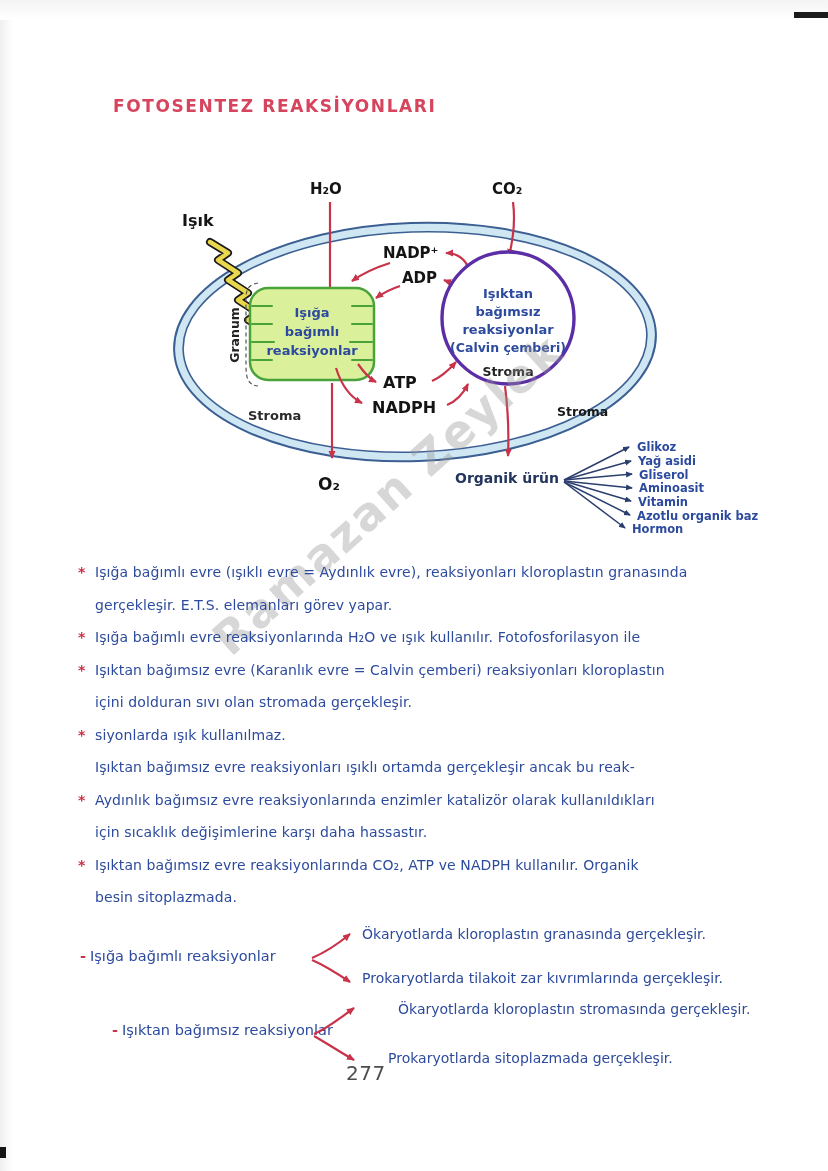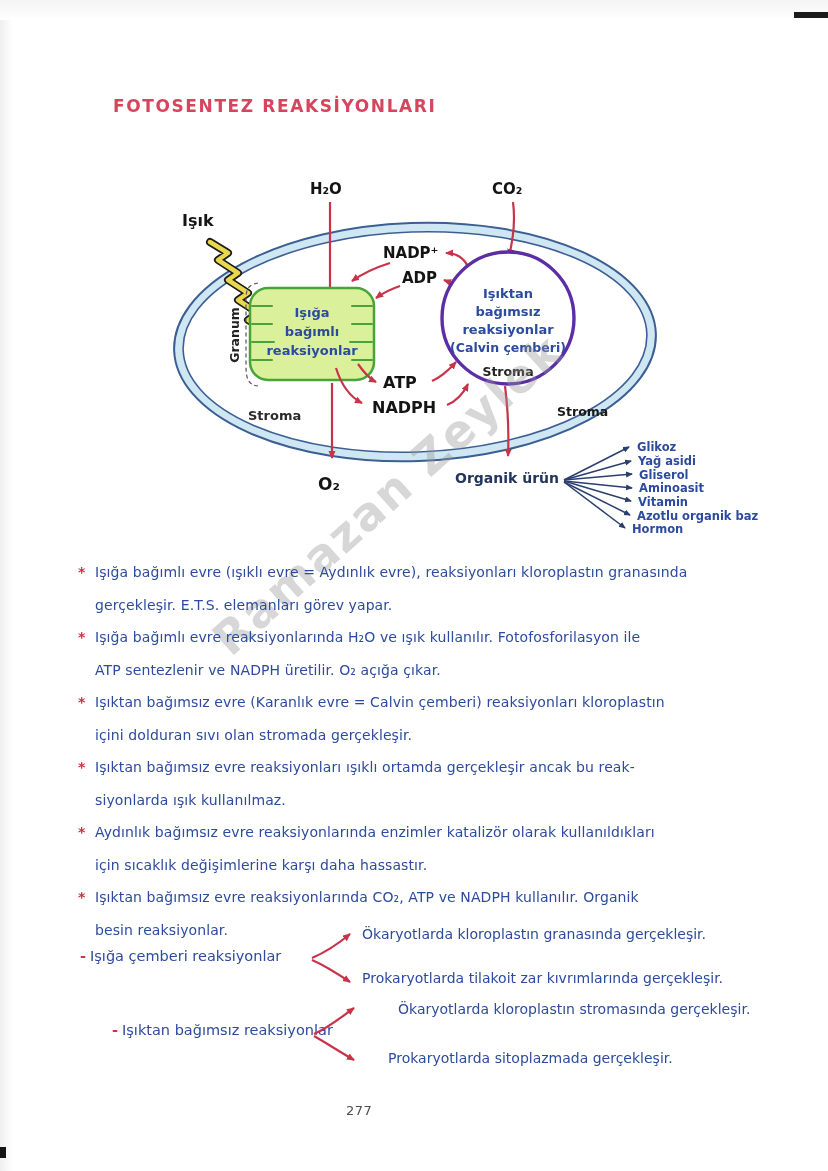--- a/index.html
+++ b/index.html
@@ -30,21 +30,21 @@
   .note { position:relative; padding-left:17px; color:#2d4b9e; font-size:14px;
     line-height:32.5px; letter-spacing:0.1px; }
   .note .ast { position:absolute; left:0; top:0; color:#cc2f45; font-weight:bold; }
   .note .l { display:block; }
 
   .branch-label { position:absolute; font-size:14.5px; color:#2d4b9e; font-weight:500; z-index:3; }
   .branch-label .dash { color:#c9334a; font-weight:bold; margin-right:4px; }
   .branch-line { position:absolute; font-size:14px; color:#2d4b9e; z-index:3; }
   .fork { position:absolute; z-index:3; }
 
-  .page-number { position:absolute; left:346px; top:1103px; font-size:13px;
+  .page-number { position:absolute; left:346px; top:1061px; font-size:20px;
     color:#4d4d4d; letter-spacing:0.5px; }
 
   text { font-family:"DejaVu Sans", sans-serif; }
 </style>
 </head>
 <body>
 
 <div class="page">
 
   <div class="scan-top"></div>
@@ -155,46 +155,45 @@
 
   <div class="notes">
     <div class="note">
       <span class="ast">*</span>
       <span class="l">Işığa bağımlı evre (ışıklı evre = Aydınlık evre), reaksiyonları kloroplastın granasında</span>
       <span class="l">gerçekleşir. E.T.S. elemanları görev yapar.</span>
     </div>
     <div class="note">
       <span class="ast">*</span>
       <span class="l">Işığa bağımlı evre reaksiyonlarında H₂O ve ışık kullanılır. Fotofosforilasyon ile</span>
-      <span class="l">ATP sentezlenir ve NADPH üretilir. O₂ açığa çıkar.</span>
     </div>
     <div class="note">
       <span class="ast">*</span>
       <span class="l">Işıktan bağımsız evre (Karanlık evre = Calvin çemberi) reaksiyonları kloroplastın</span>
       <span class="l">içini dolduran sıvı olan stromada gerçekleşir.</span>
     </div>
     <div class="note">
       <span class="ast">*</span>
+      <span class="l">siyonlarda ışık kullanılmaz.</span>
       <span class="l">Işıktan bağımsız evre reaksiyonları ışıklı ortamda gerçekleşir ancak bu reak-</span>
-      <span class="l">siyonlarda ışık kullanılmaz.</span>
     </div>
     <div class="note">
       <span class="ast">*</span>
       <span class="l">Aydınlık bağımsız evre reaksiyonlarında enzimler katalizör olarak kullanıldıkları</span>
       <span class="l">için sıcaklık değişimlerine karşı daha hassastır.</span>
     </div>
     <div class="note">
       <span class="ast">*</span>
       <span class="l">Işıktan bağımsız evre reaksiyonlarında CO₂, ATP ve NADPH kullanılır. Organik</span>
-      <span class="l">besin reaksiyonlar.</span>
+      <span class="l">besin sitoplazmada.</span>
     </div>
   </div>
 
   <div class="branch-label" style="left:80px; top:948px;">
-    <span class="dash">-</span><span>Işığa çemberi reaksiyonlar</span>
+    <span class="dash">-</span><span>Işığa bağımlı reaksiyonlar</span>
   </div>
   <svg class="fork" style="left:306px; top:924px;" width="52" height="66" viewBox="0 0 52 66" xmlns="http://www.w3.org/2000/svg">
     <defs>
       <marker id="arRed2" markerUnits="userSpaceOnUse" markerWidth="10" markerHeight="8" refX="7" refY="3.5" orient="auto">
         <path d="M0,0 L8,3.5 L0,7 Z" fill="#c9334a"></path>
       </marker>
     </defs>
     <path d="M6,34 C20,28 32,20 44,10" fill="none" stroke="#c9334a" stroke-width="2.2" marker-end="url(#arRed2)"></path>
     <path d="M6,36 C20,42 32,50 44,58" fill="none" stroke="#c9334a" stroke-width="2.2" marker-end="url(#arRed2)"></path>
   </svg>

